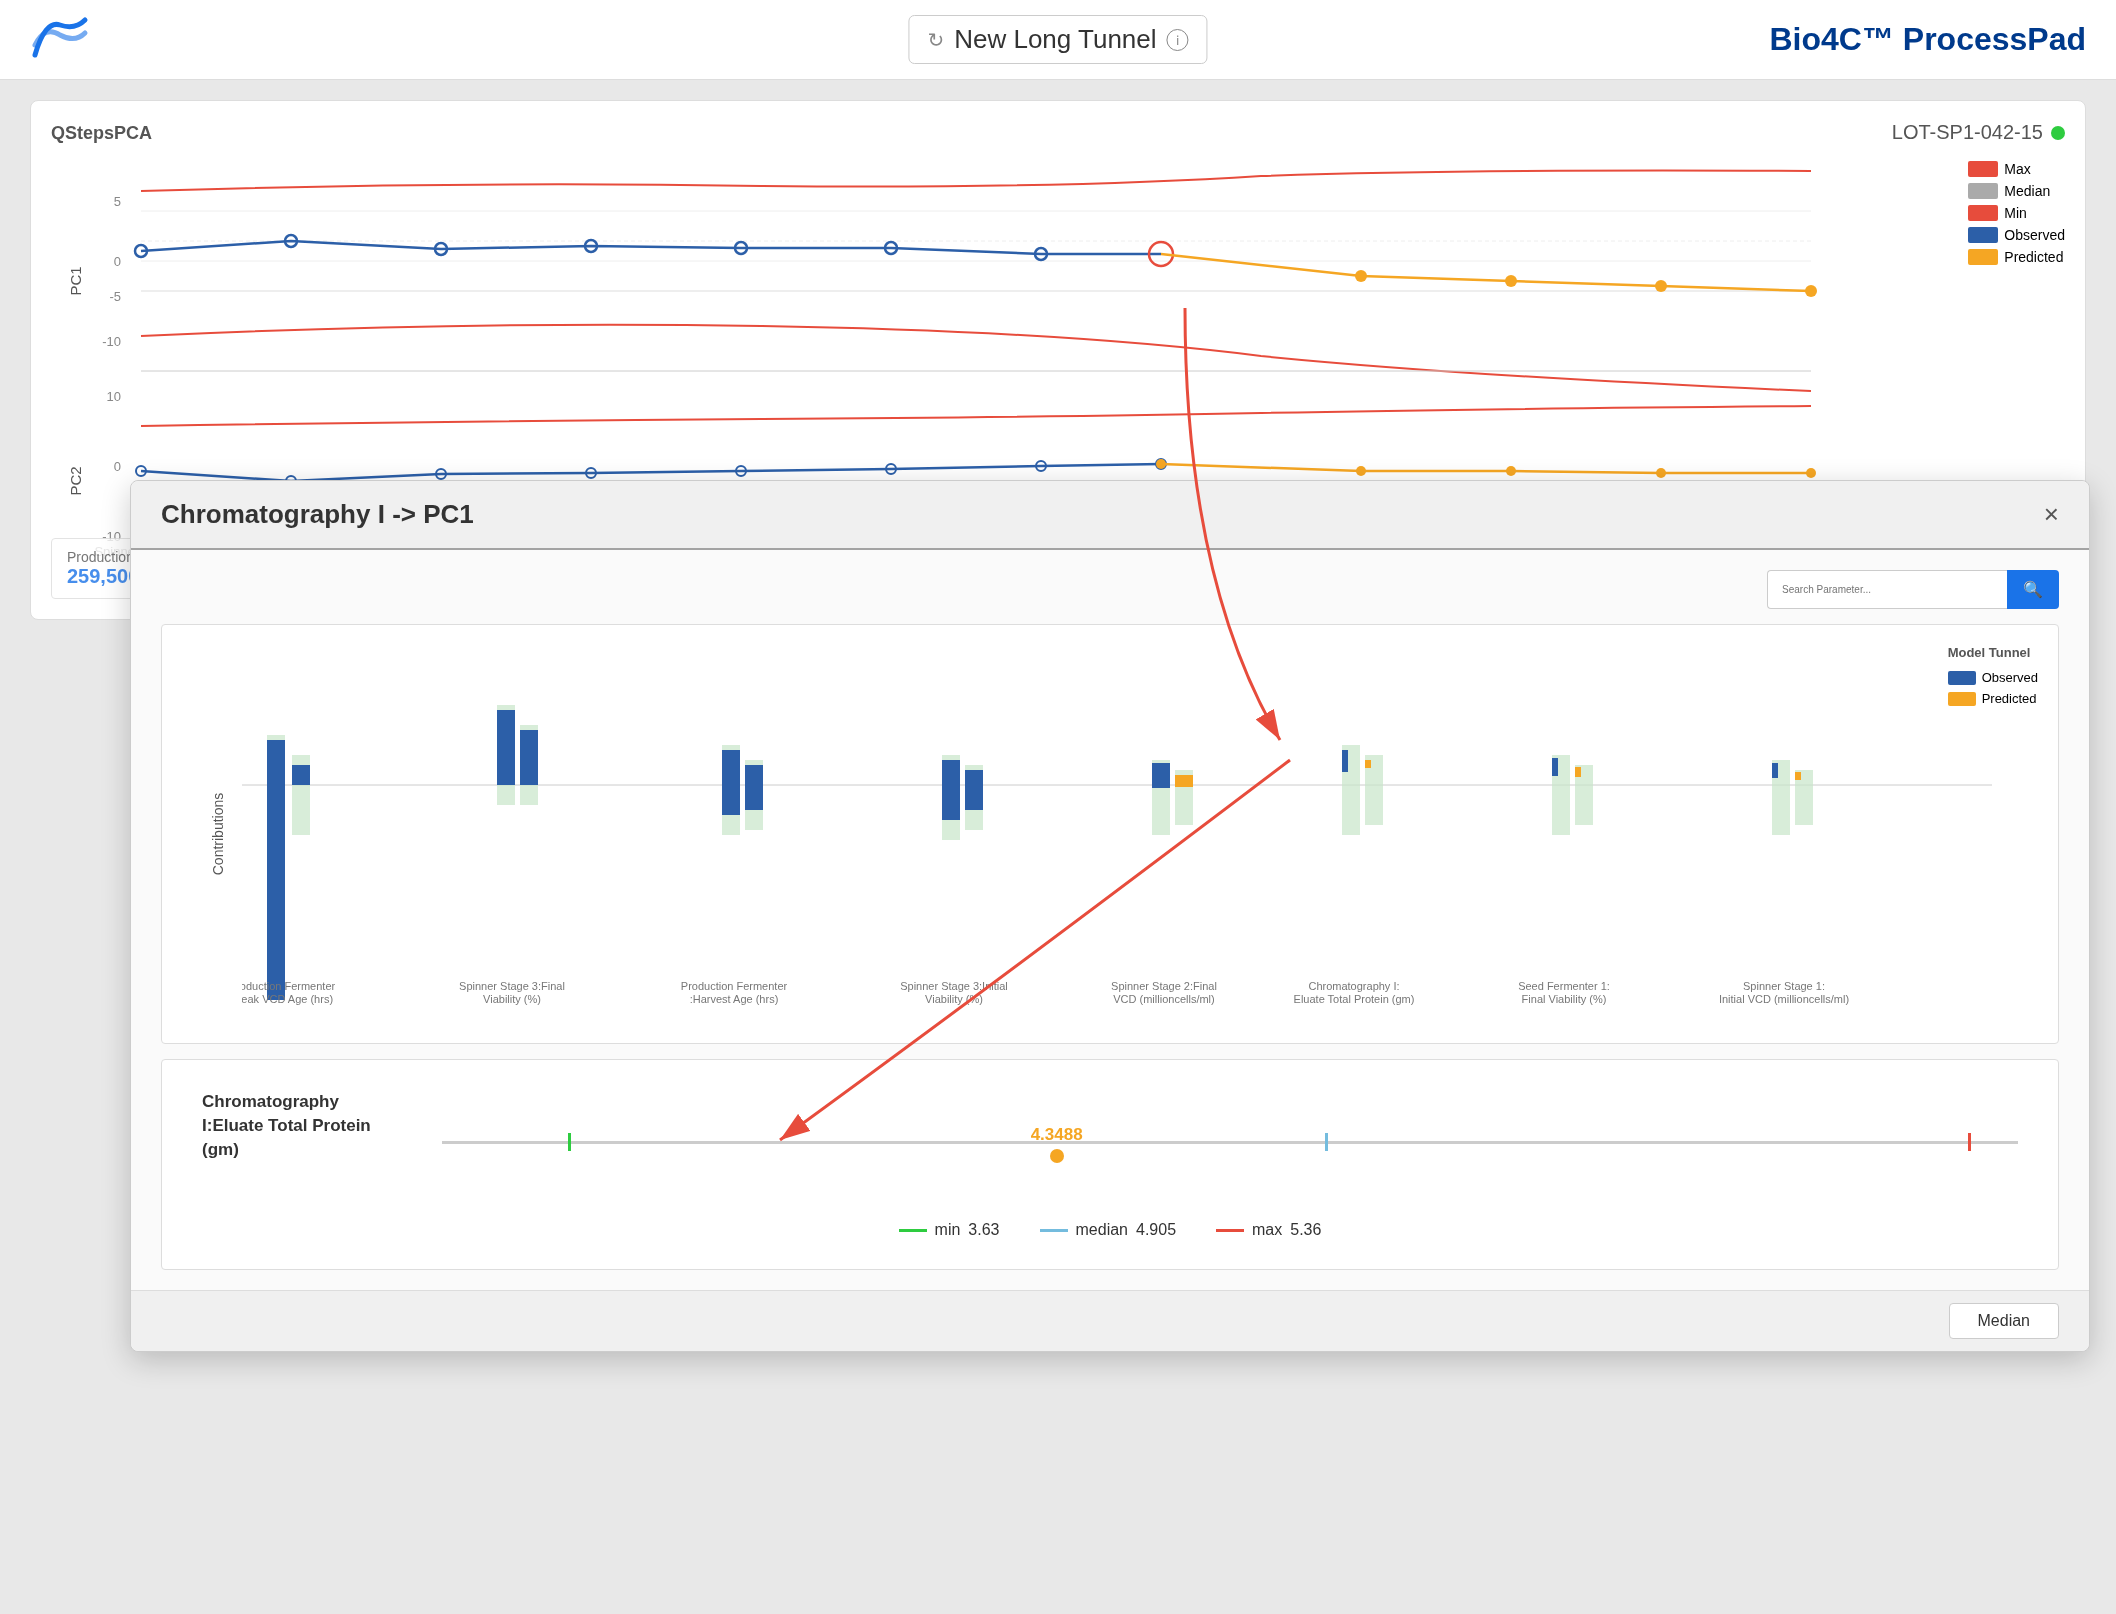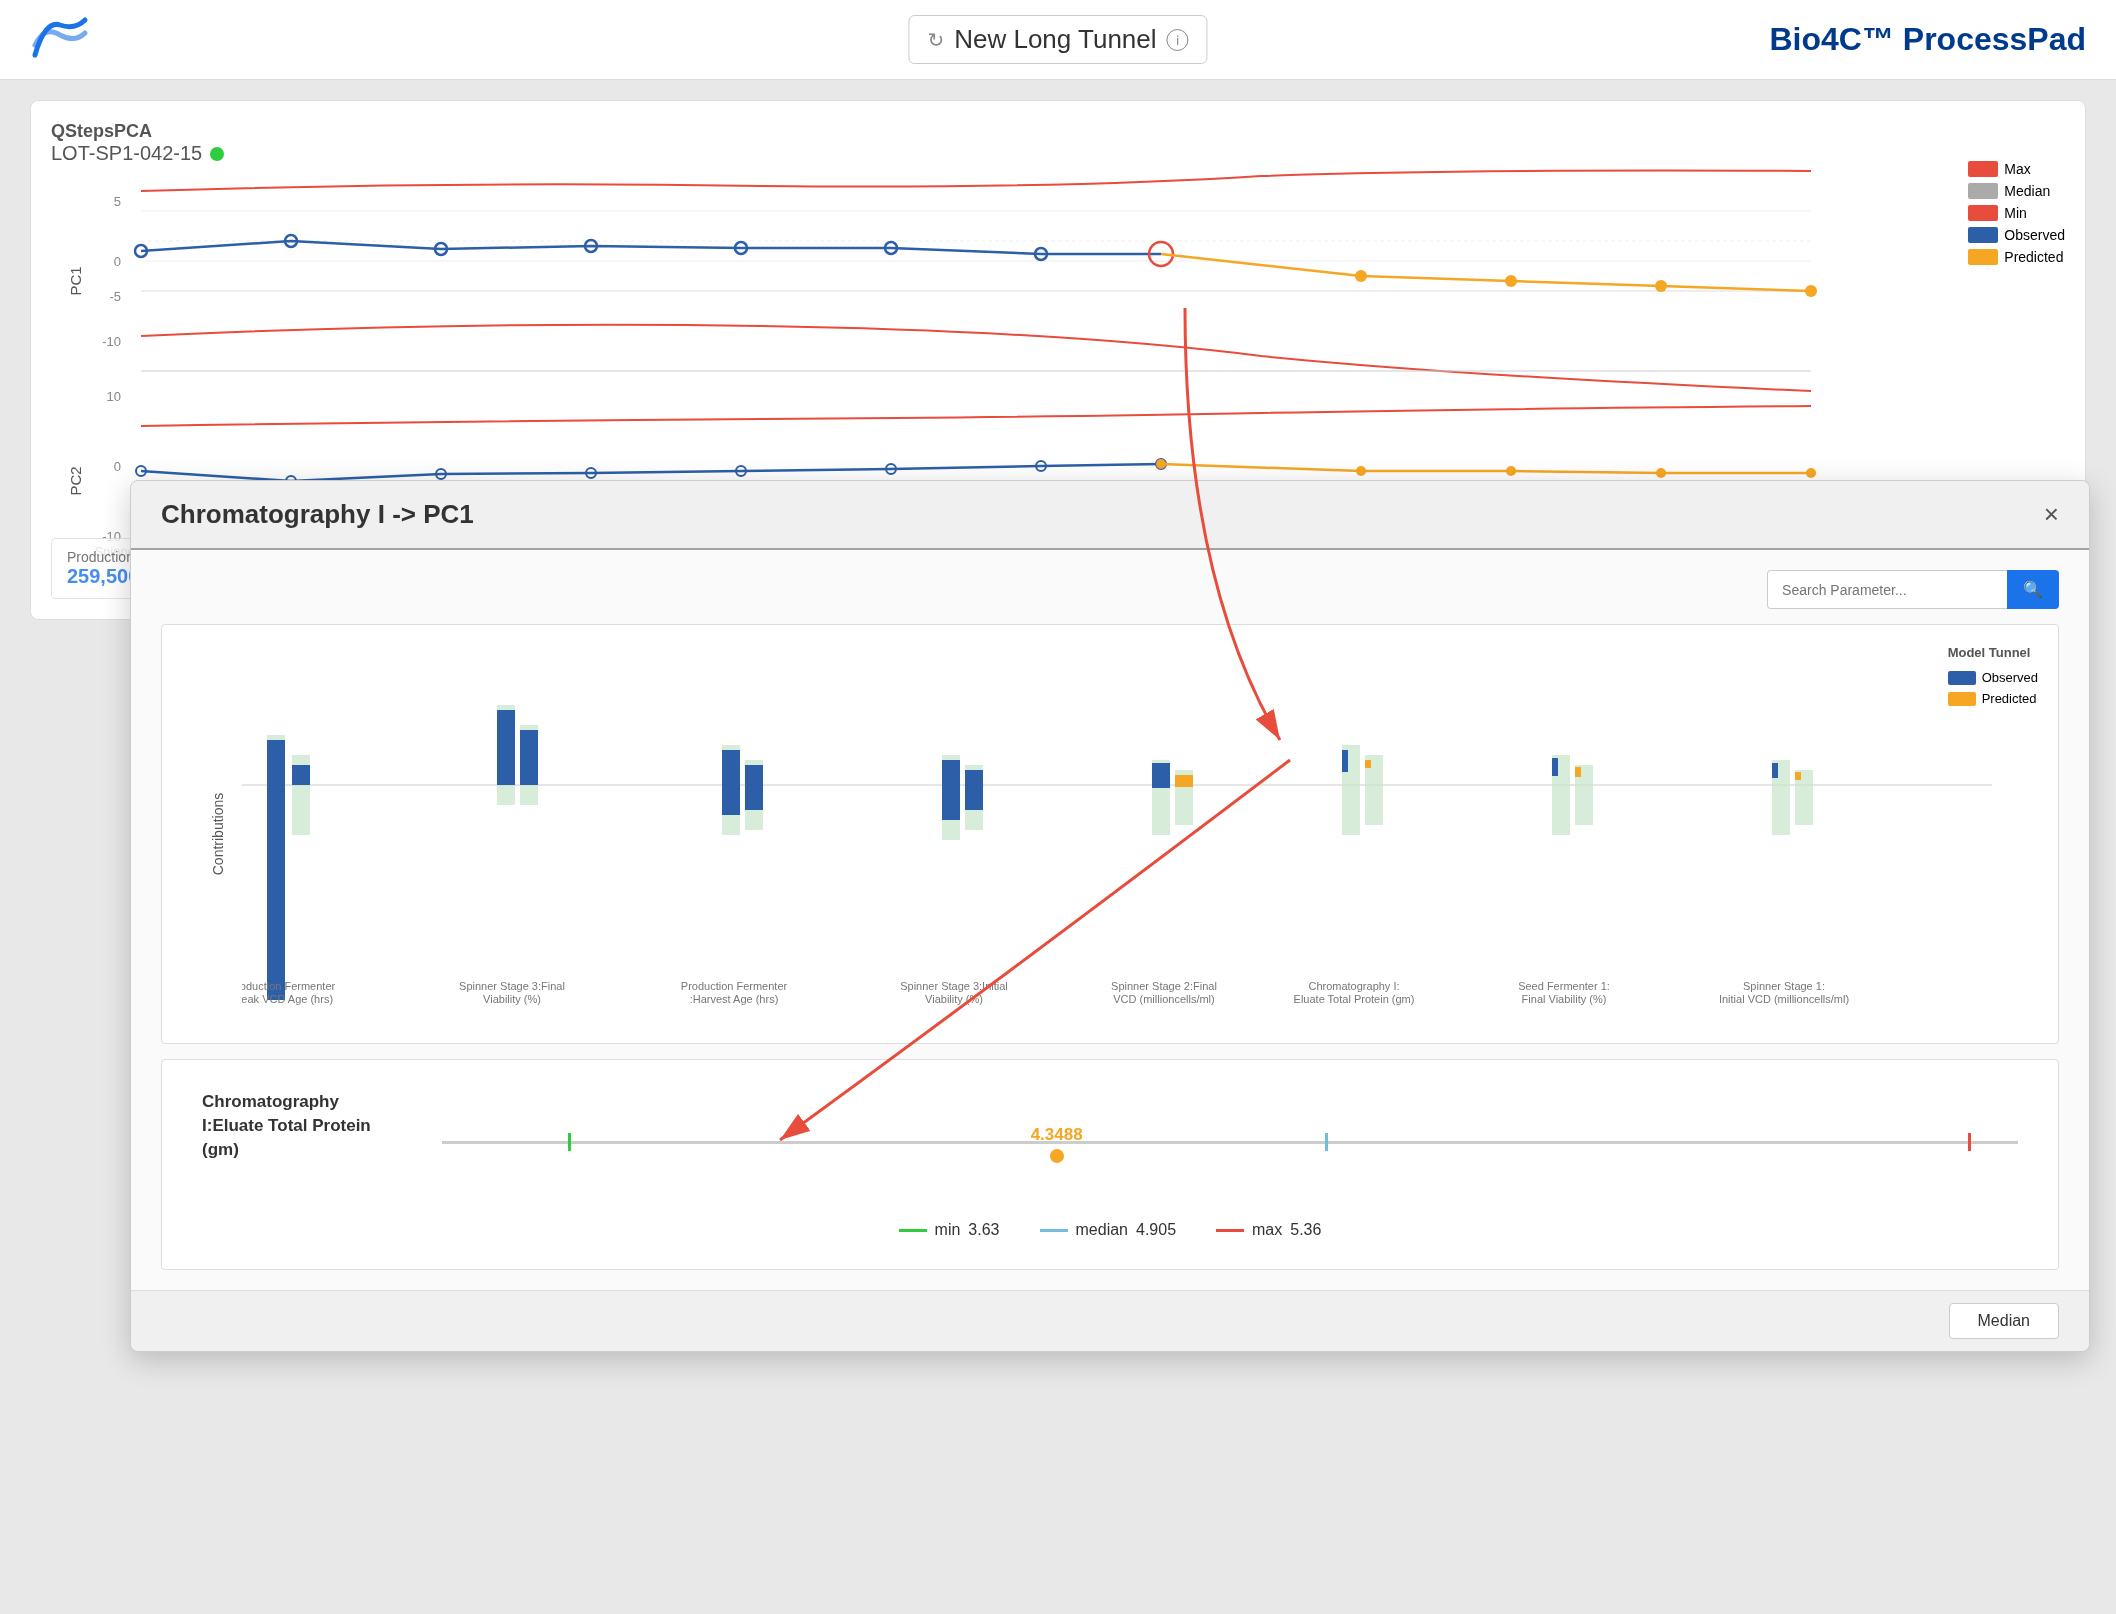--- a/index.html
+++ b/index.html
@@ -83,23 +83,22 @@
       border-radius: 8px;
       padding: 20px;
       position: relative;
       width: 2056px;
       height: 520px;
     }
 
     .chart-header {
       display: flex;
       justify-content: space-between;
-      align-items: flex-start;
+      align-items: flex-end;
       margin-bottom: 8px;
-      flex-direction: column;
     }
     .chart-label {
       font-size: 18px;
       color: #555;
       font-weight: 600;
     }
     .lot-badge {
       display: flex;
       align-items: center;
       gap: 8px;
@@ -196,21 +195,21 @@
       display: flex;
       justify-content: flex-end;
       margin-bottom: 15px;
       gap: 0;
     }
     .search-input {
       width: 240px;
       padding: 10px 14px;
       border: 1px solid #ccc;
       border-right: none;
-      font-size: 14px;
+      font-size: 10px;
       border-radius: 4px 0 0 4px;
       outline: none;
     }
     .search-btn {
       background: #1a73e8;
       border: none;
       padding: 10px 16px;
       border-radius: 0 4px 4px 0;
       cursor: pointer;
       color: white;

